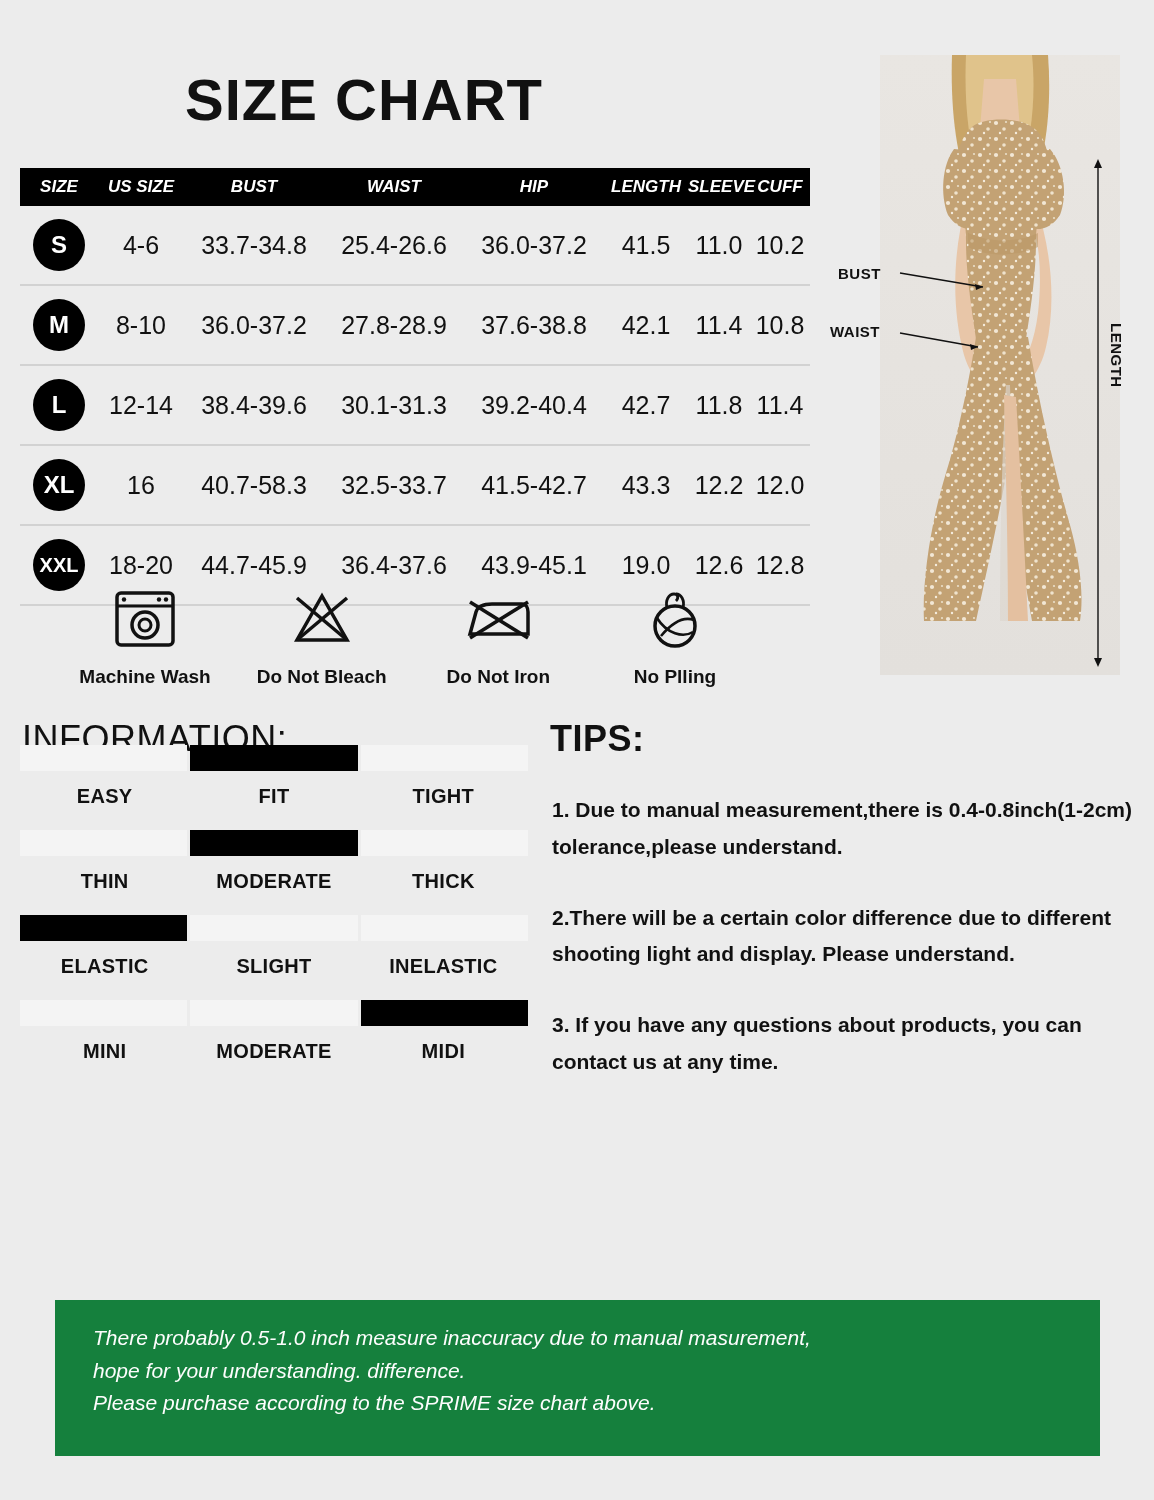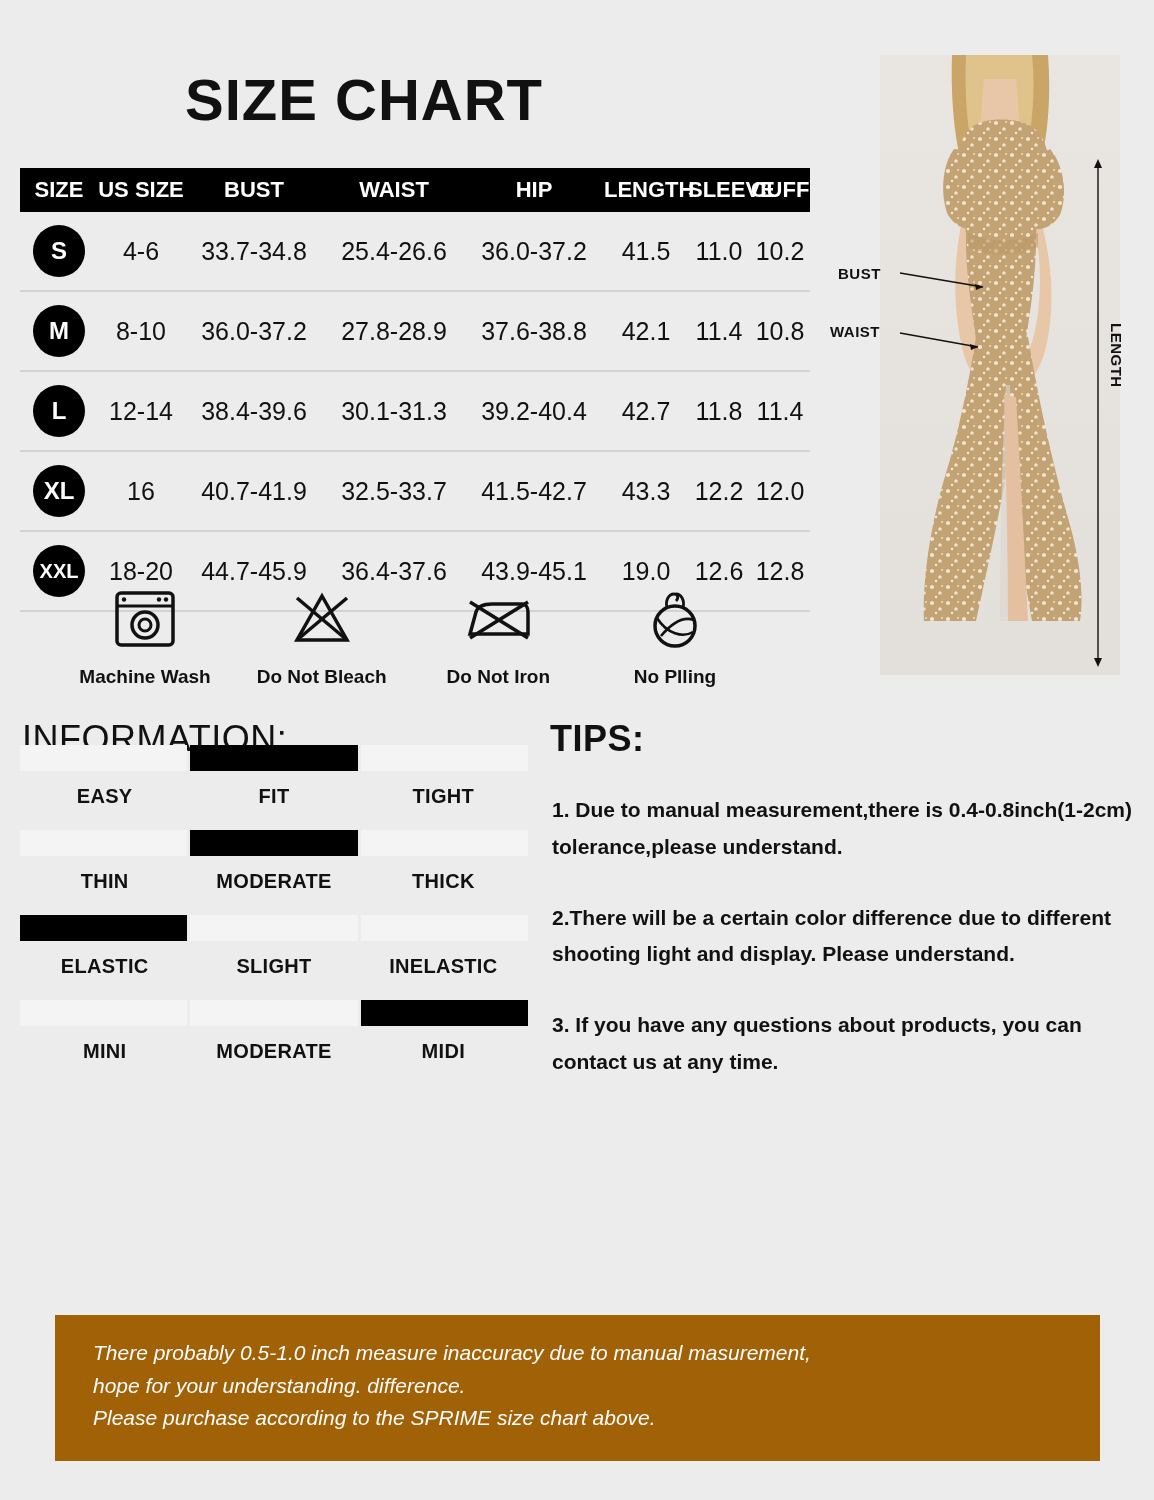--- a/index.html
+++ b/index.html
@@ -41,24 +41,25 @@
     width: 790px;
   }
   table.size-table {
     border-collapse: collapse;
     width: 790px;
     table-layout: fixed;
   }
   table.size-table th {
     background: #000;
     color: #fff;
-    font-size: 22px;
+    font-size: 17px;
     font-weight: bold;
     padding: 9px 0 9px 0;
     letter-spacing: 0px;
+    font-style: italic;
   }
   table.size-table td {
     font-size: 25px;
     text-align: center;
     padding: 13px 0 13px 0;
     border-bottom: 2px solid #d2d2d2;
     color: #111;
     white-space: nowrap;
   }
   table.size-table tr:last-child td {
@@ -217,28 +218,27 @@
     line-height: 1.75;
     color: #111;
   }
 
   
   .note {
     position: absolute;
     left: 55px;
     top: 1300px;
     width: 1045px;
-    background: #a16207;
-    padding: 22px 38px 26px 38px;
+    background: #15803d;
+    padding: 22px 38px 36px 38px;
     box-sizing: border-box;
     color: #fdfdfd;
     font-size: 21px;
     font-style: italic;
     line-height: 1.55;
-    margin-top: 15px;
   }
 </style>
 </head>
 <body>
 
 <div class="page">
 
   <div class="title">SIZE CHART</div>
 
   <div class="table-wrap">
@@ -292,21 +292,21 @@
           <td>38.4-39.6</td>
           <td>30.1-31.3</td>
           <td>39.2-40.4</td>
           <td>42.7</td>
           <td>11.8</td>
           <td>11.4</td>
         </tr>
         <tr>
           <td class="size-cell"><span class="size-badge">XL</span></td>
           <td>16</td>
-          <td>40.7-41.9</td>
+          <td>40.7-58.3</td>
           <td>32.5-33.7</td>
           <td>41.5-42.7</td>
           <td>43.3</td>
           <td>12.2</td>
           <td>12.0</td>
         </tr>
         <tr>
           <td class="size-cell"><span class="size-badge small-text">XXL</span></td>
           <td>18-20</td>
           <td>44.7-45.9</td>

